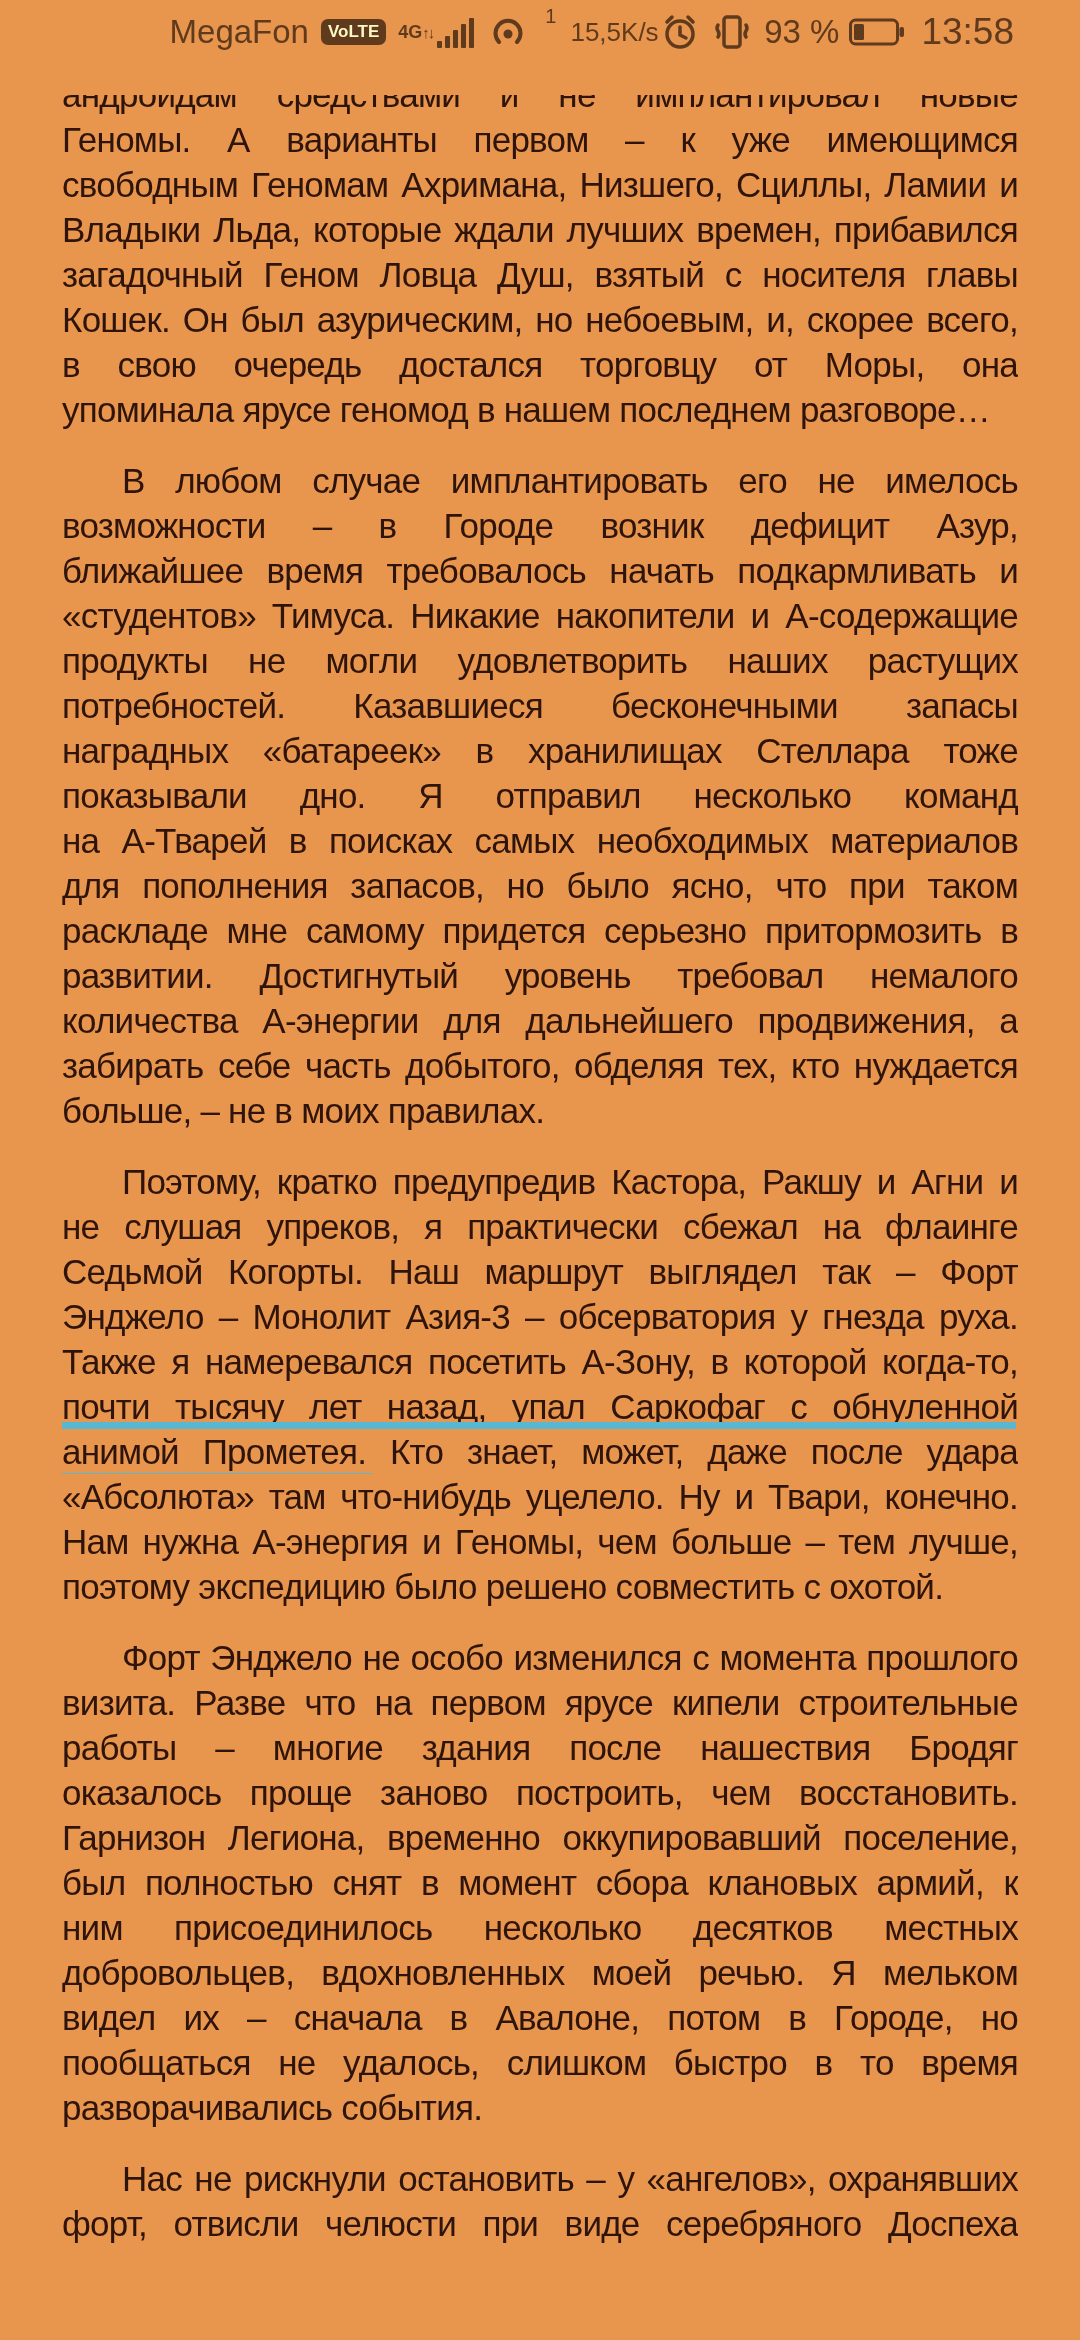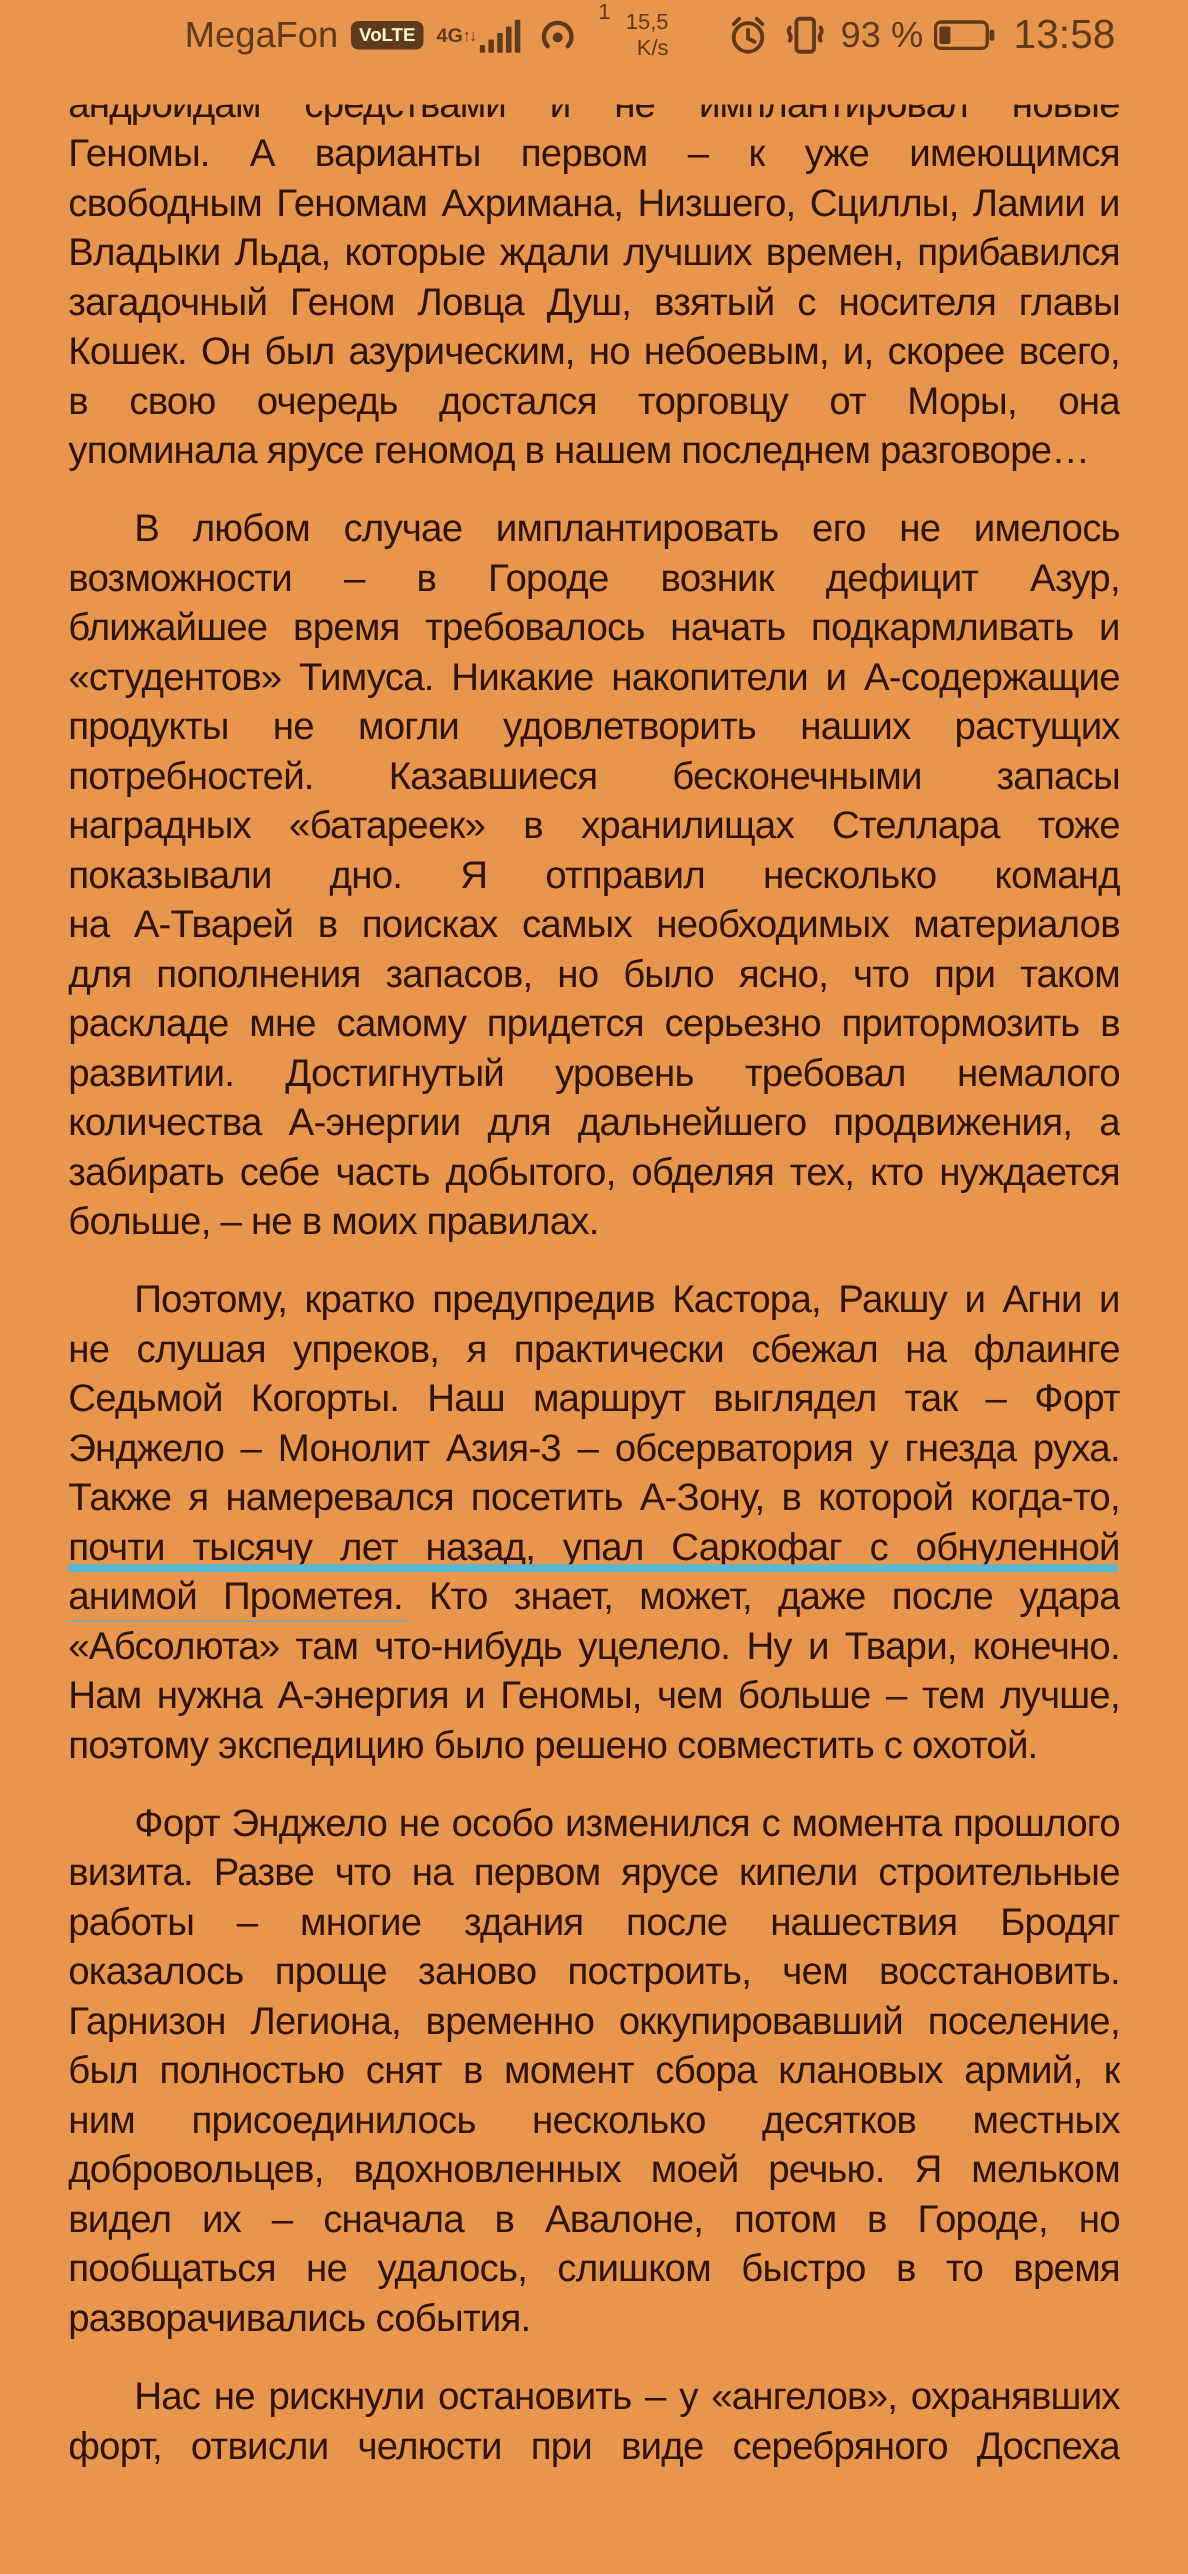--- a/index.html
+++ b/index.html
@@ -11,33 +11,33 @@
     font-family:"Liberation Sans","DejaVu Sans",sans-serif;
     color:#2e140a;
   }
   
   .statusbar{
     position:absolute;top:0;left:0;right:0;height:64px;
     display:flex;align-items:center;
     padding:0 66px 0 168px;box-sizing:border-box;
     color:#5f3a1d;font-size:33px;
   }
-  .sb-left,.sb-right{display:flex;align-items:center;gap:12px;}
+  .sb-left,.sb-right{display:flex;align-items:center;gap:12px;justify-content:center;}
   .sb-left{flex:1;}
   .sb-right{justify-content:flex-end;gap:10px;}
   .carrier{font-size:33px;letter-spacing:0;}
   .volte{
     background:#5f3a1d;color:#fef9c3;border-radius:7px;
     font-size:17px;font-weight:bold;padding:4px 7px 5px;line-height:1;
   }
   .netcluster{display:flex;align-items:center;gap:4px;}
   .netcol{display:flex;flex-direction:row;align-items:center;line-height:1;}
   .net4g{font-size:18px;font-weight:bold;}
   .netarrows{font-size:15px;letter-spacing:-2px;margin-top:1px;}
-  .speed{display:flex;flex-direction:column;align-items:flex-end;font-size:20px;line-height:24px;}
+  .speed{display:flex;flex-direction:row;align-items:flex-end;font-size:26px;line-height:24px;}
   .sim-sup{font-size:20px;align-self:flex-start;margin:-8px 2px 0 6px;}
   .pct{font-size:33px;}
   .time{font-size:37px;margin-left:6px;}
   svg.sbicon{display:block;}
   
   .page{
     position:absolute;top:95px;left:62px;right:62px;bottom:0;
     overflow:hidden;
   }
   .para{margin:26px 0 0 0;}

